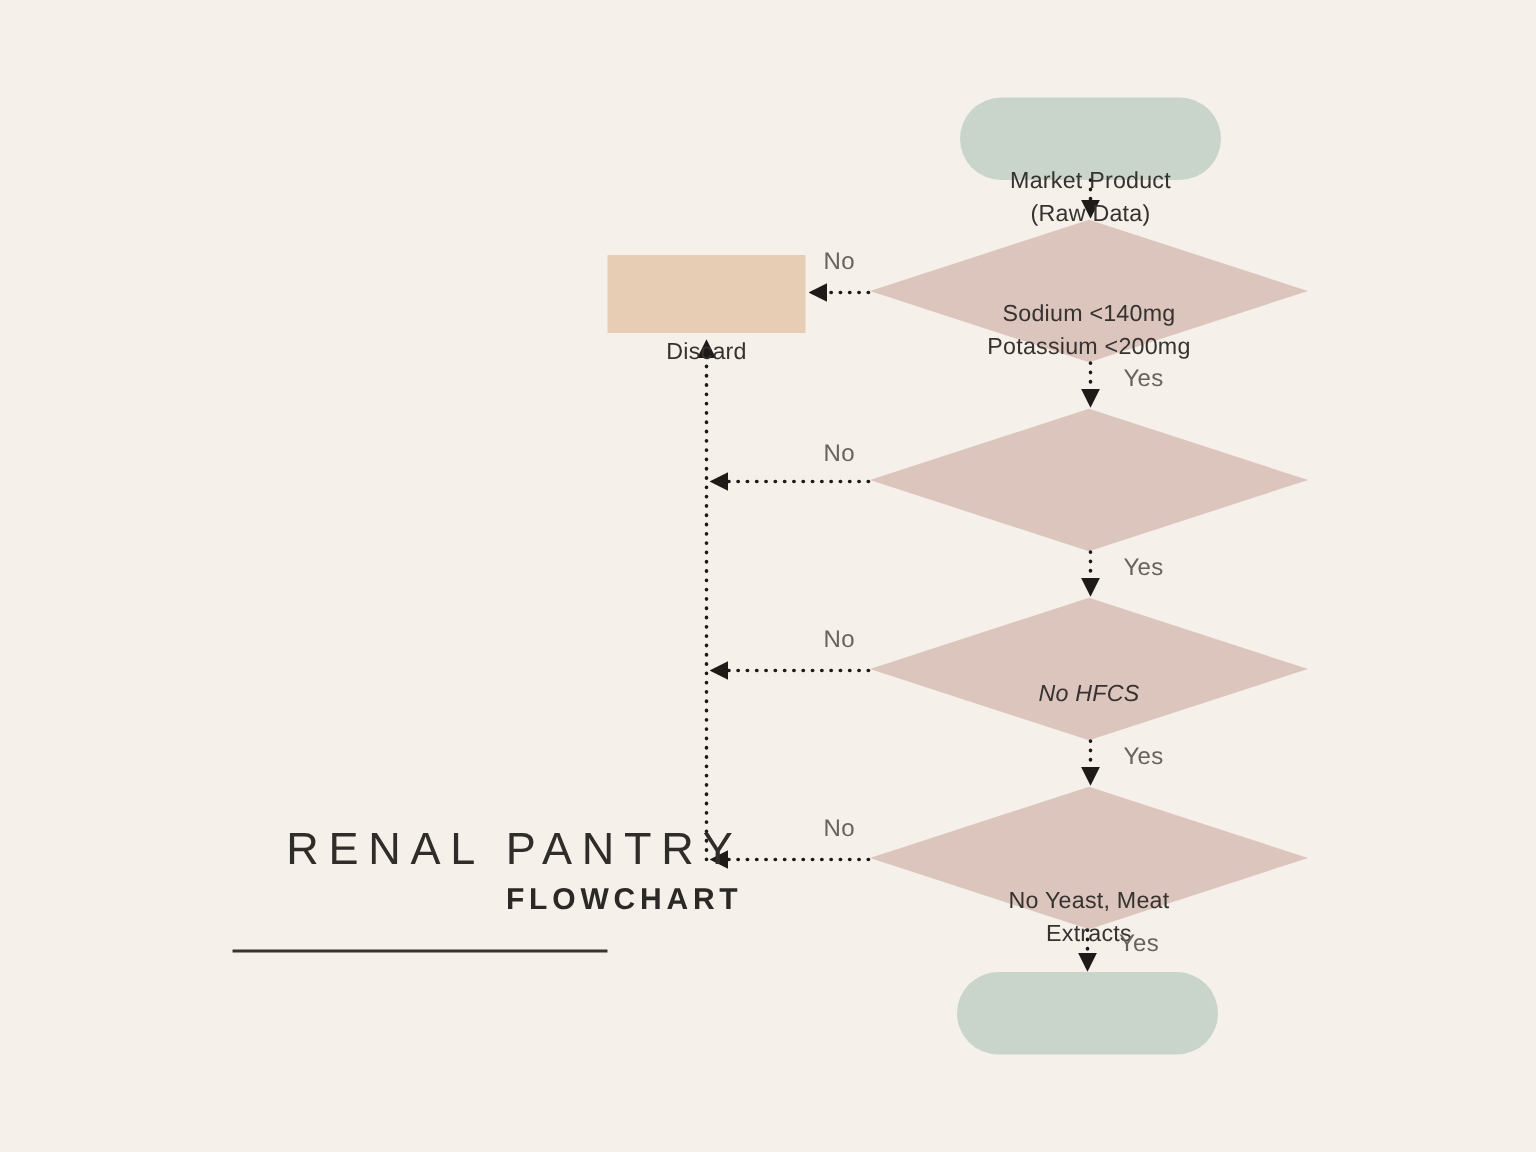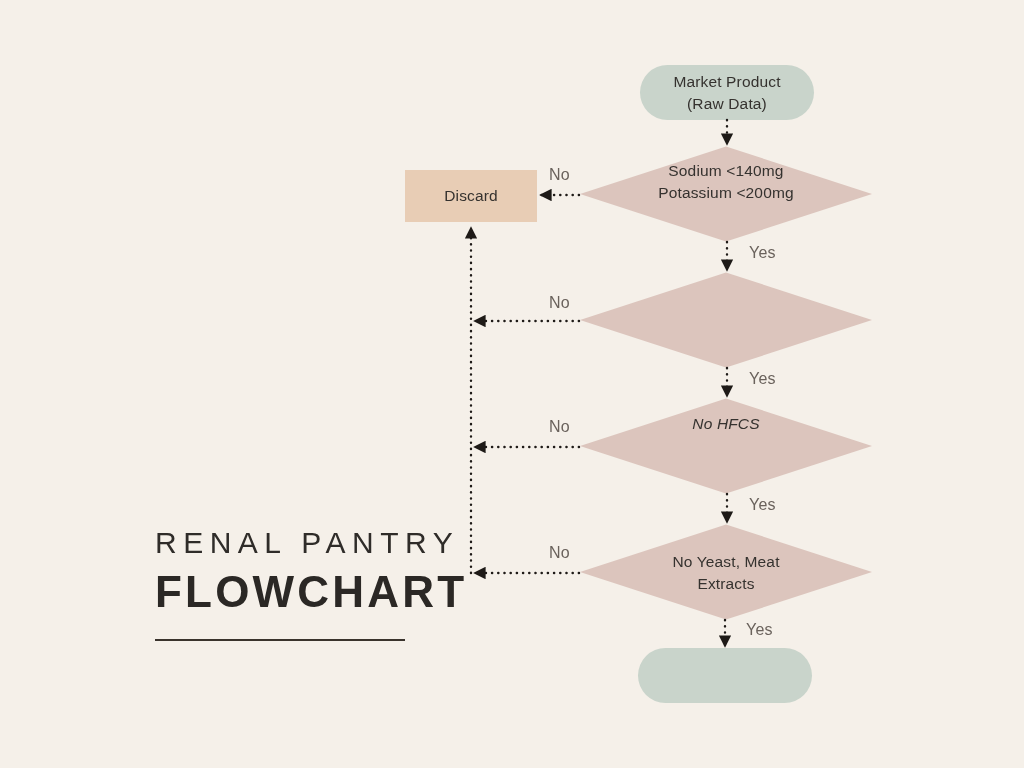--- a/index.html
+++ b/index.html
@@ -31,46 +31,48 @@
     position: absolute;
     text-align: center;
     color: #35322f;
     font-size: 15.5px;
     line-height: 1.42;
     letter-spacing: 0.15px;
     white-space: pre-line;
     display: flex;
     align-items: center;
     justify-content: center;
+    margin-top: 39px;
   }
 
   .edge-label {
     position: absolute;
     color: #6a625c;
     font-size: 16px;
     letter-spacing: 0.2px;
     white-space: nowrap;
   }
 
   
   #title-block {
     position: absolute;
     left: 155px;
-    top: 524px;
+    top: 548px;
     width: 340px;
+    text-align: right;
   }
   #title-line1 {
     font-size: 30px;
     font-weight: 300;
     letter-spacing: 6.5px;
     color: #2f2c29;
     line-height: 1.25;
   }
   #title-line2 {
-    font-size: 44px;
+    font-size: 20px;
     font-weight: 700;
     letter-spacing: 3.2px;
     color: #2b2825;
     line-height: 1.25;
     margin-top: 2px;
   }
   #title-rule {
     width: 250px;
     height: 2px;
     background: #3a332c;

